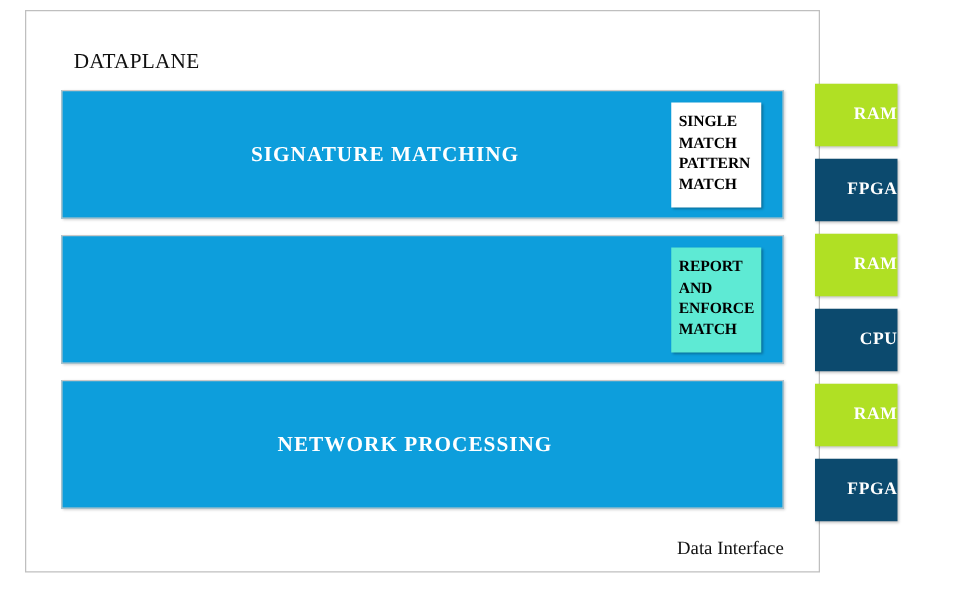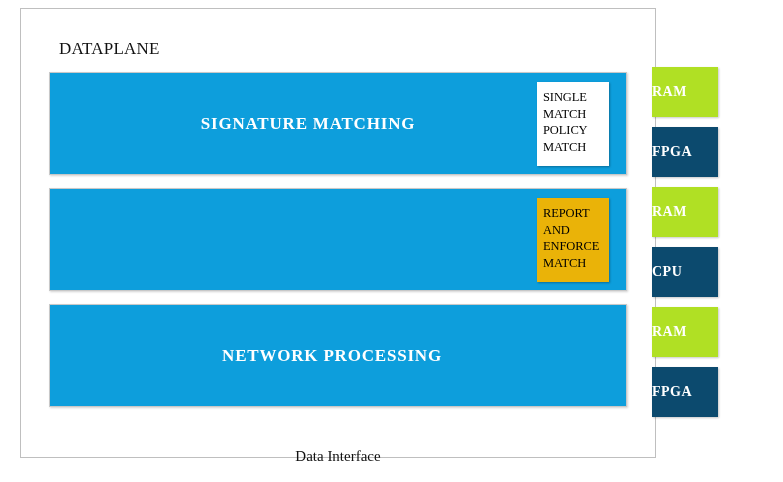--- a/index.html
+++ b/index.html
@@ -79,85 +79,85 @@
   
   .inset {
     position: absolute;
     right: 17px;
     top: 9px;
     width: 72px;
     height: 84px;
     box-sizing: border-box;
     padding: 7px 4px 14px 6px;
     font-size: 12.5px;
-    font-weight: normal;
+    font-weight: bold;
     line-height: 1.33;
     color: #000000;
     letter-spacing: -0.1px;
     box-shadow: 1px 1px 2px rgba(0,0,0,0.30);
     overflow: hidden;
   }
   .inset-white { background: #ffffff; }
-  .inset-green { background: #eab308; }
+  .inset-green { background: #5eead4; }
   .inset .line { display: block; white-space: nowrap; }
 
   
   .chip {
     position: absolute;
     left: 631px;
     width: 66px;
     height: 50px;
     box-sizing: border-box;
     color: #ffffff;
     font-size: 14px;
     font-weight: bold;
     letter-spacing: 0.5px;
     display: flex;
     align-items: center;
-    justify-content: flex-start;
+    justify-content: flex-end;
     box-shadow: 1px 1px 2px rgba(0,0,0,0.22);
   }
   .chip-green { background: #B0E024; }
   .chip-blue  { background: #0c4a6e; }
 
   .chip-0 { top: 58px; }
   .chip-1 { top: 118px; }
   .chip-2 { top: 178px; }
   .chip-3 { top: 238px; }
   .chip-4 { top: 298px; }
   .chip-5 { top: 358px; }
 
   
   .footer-label {
     position: absolute;
     left: 28px;
     width: 578px;
-    top: 439px;
-    text-align: center;
+    top: 422px;
+    text-align: right;
     font-size: 15px;
     font-weight: normal;
     color: #111111;
     white-space: nowrap;
   }
 </style>
 </head>
 <body>
 
 <div id="canvas">
 
   <div class="frame">
 
     <div class="title">DATAPLANE</div>
 
     <div class="bar bar-1">
       <div class="bar-label">SIGNATURE MATCHING</div>
       <div class="inset inset-white">
         <span class="line">SINGLE</span>
         <span class="line">MATCH</span>
-        <span class="line">POLICY</span>
+        <span class="line">PATTERN</span>
         <span class="line">MATCH</span>
       </div>
     </div>
 
     <div class="bar bar-2">
       <div class="inset inset-green">
         <span class="line">REPORT</span>
         <span class="line">AND</span>
         <span class="line">ENFORCE</span>
         <span class="line">MATCH</span>

